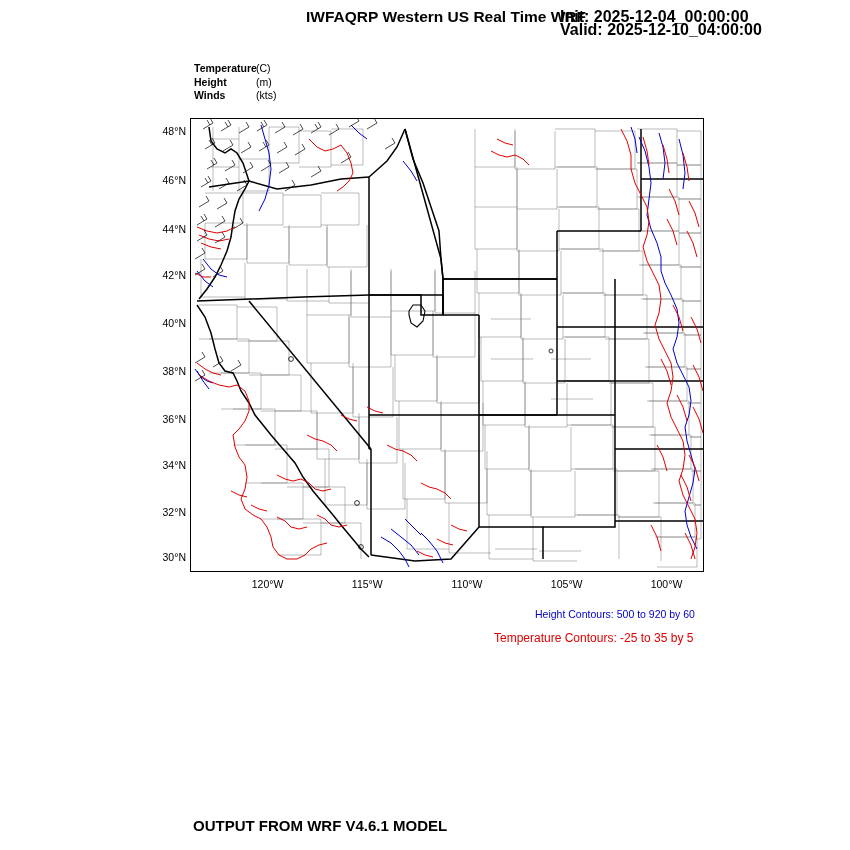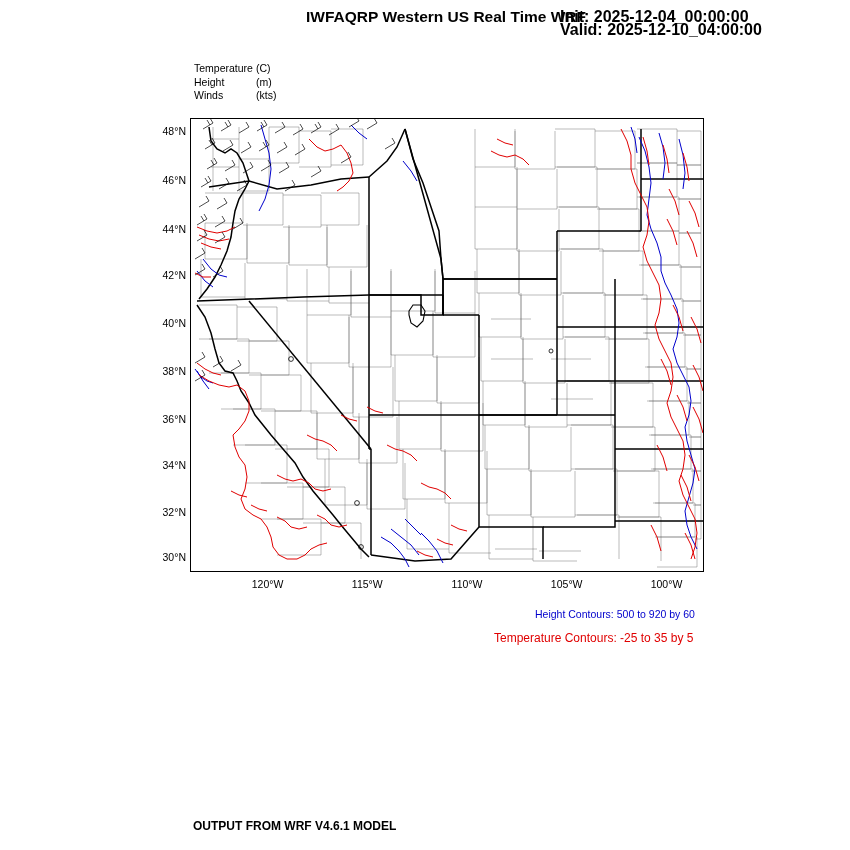--- a/index.html
+++ b/index.html
@@ -37,21 +37,21 @@
     white-space: nowrap;
   }
 
   #var-legend {
     left: 194px;
     top: 62px;
     font-size: 10.5px;
     line-height: 13.5px;
     white-space: nowrap;
   }
-  #var-legend .lab { display: inline-block; width: 62px; }
+  #var-legend .lab { display: inline-block; width: 62px; font-weight: bold; }
 
   #map-frame {
     left: 190px;
     top: 118px;
     width: 514px;
     height: 454px;
     border: 1.3px solid #000000;
     box-sizing: border-box;
     overflow: hidden;
     background: #ffffff;
@@ -97,21 +97,21 @@
     left: 494px;
     top: 631px;
     font-size: 12px;
     color: #e00000;
     white-space: nowrap;
   }
 
   #footer {
     left: 193px;
     top: 820px;
-    font-size: 12px;
+    font-size: 15px;
     font-weight: bold;
     line-height: 12.5px;
     white-space: nowrap;
   }
 </style>
 </head>
 <body>
 
 <div class="abs" id="title">IWFAQRP Western US Real Time WRF</div>
 

